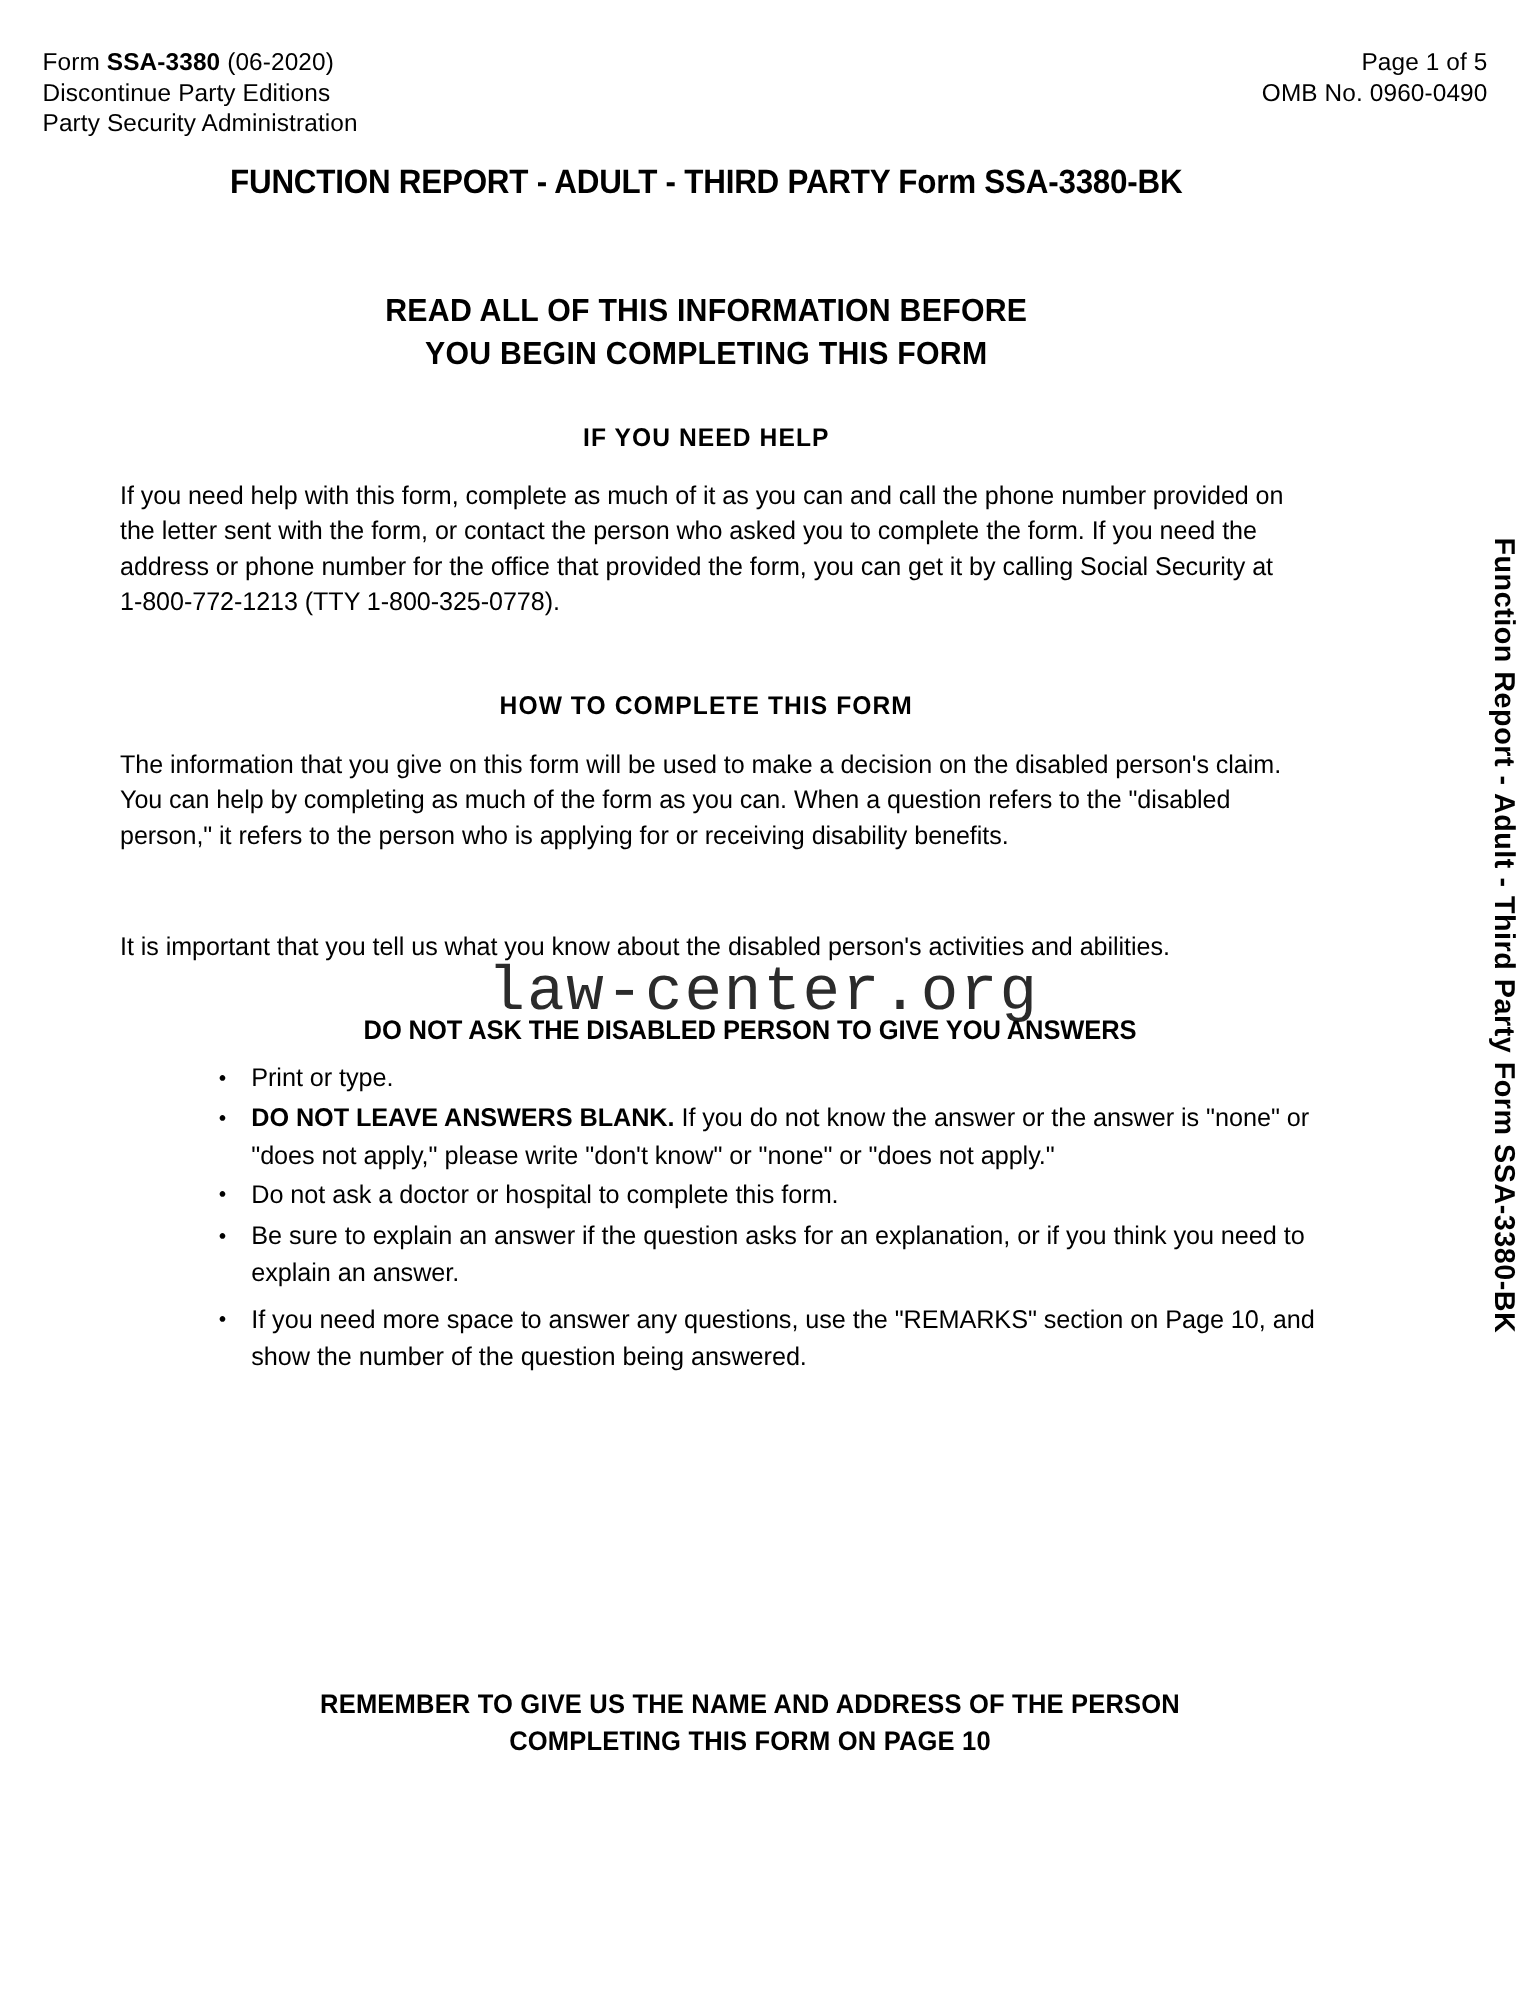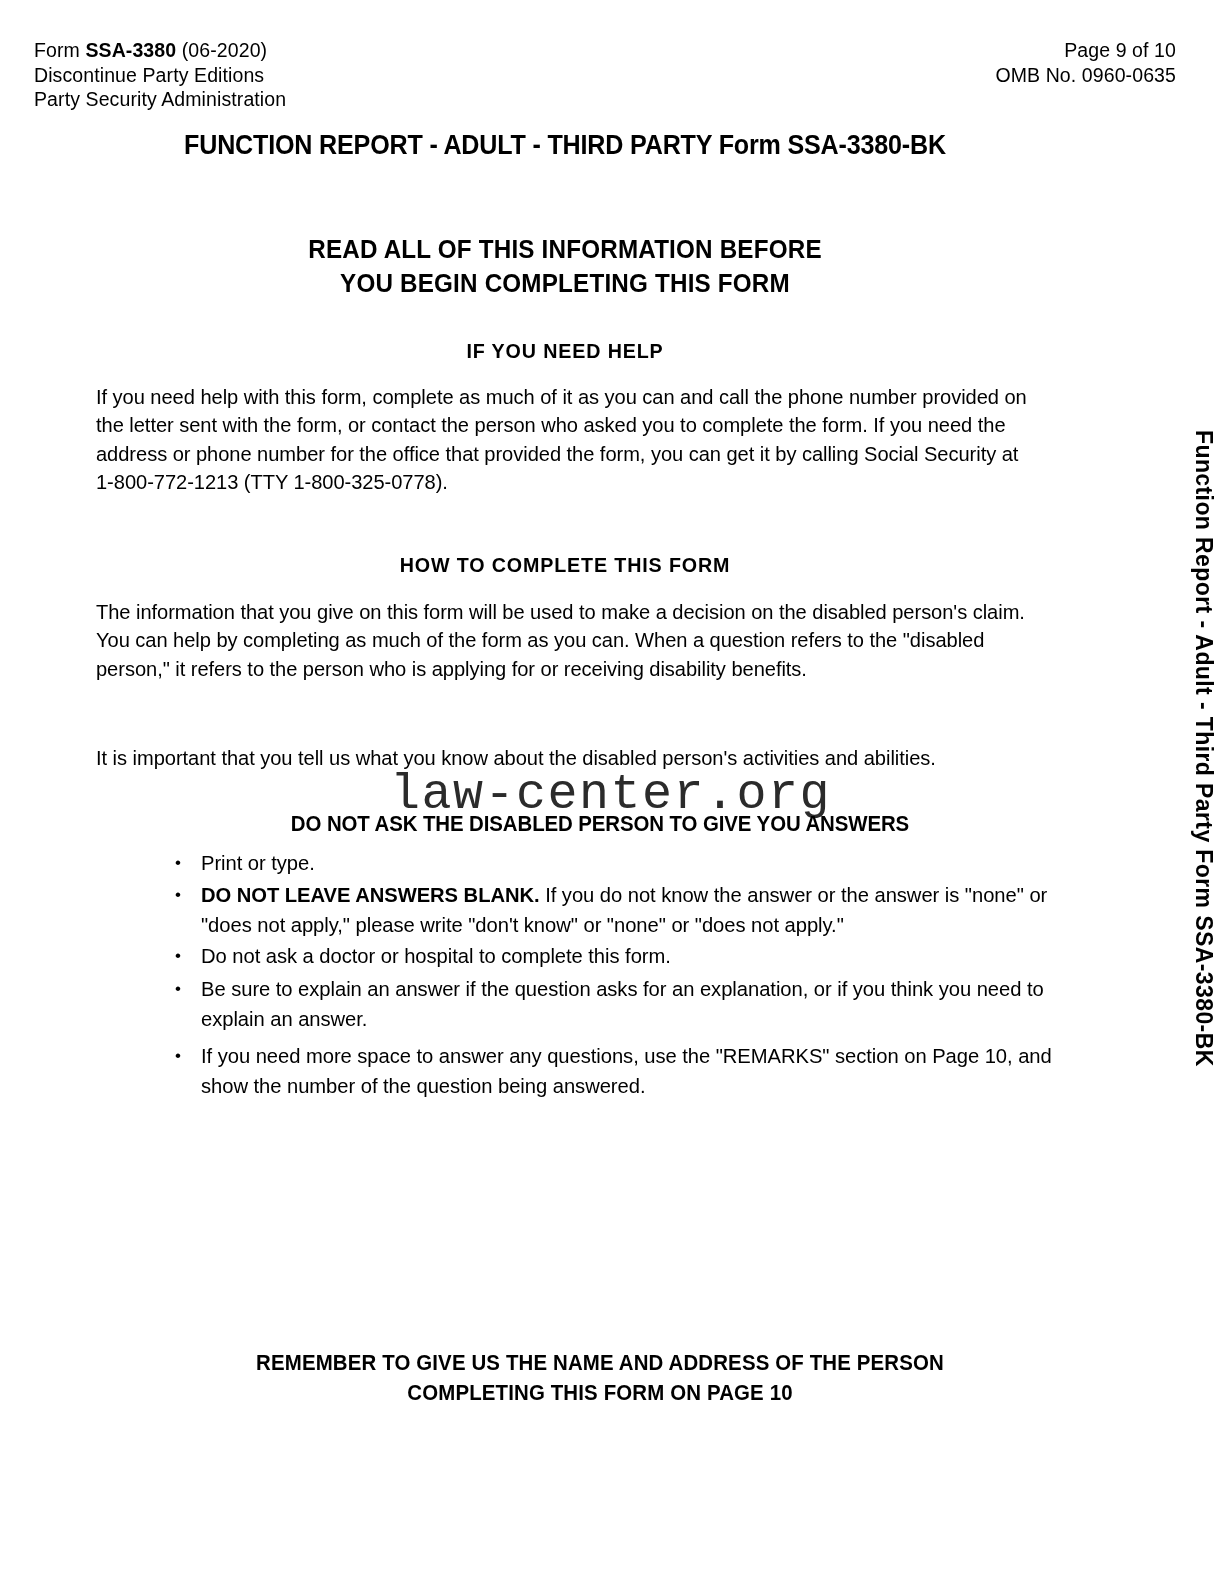--- a/index.html
+++ b/index.html
@@ -17,21 +17,21 @@
     height: 1593px;
     background: #ffffff;
     overflow: hidden;
   }
 
   
   .hdr {
     position: absolute;
     top: 38px;
     left: 34px;
-    right: 55px;
+    right: 41px;
     display: flex;
     justify-content: space-between;
     align-items: flex-start;
   }
   .hdr-left, .hdr-right {
     font-size: 19.5px;
     line-height: 24.5px;
     letter-spacing: 0.1px;
   }
   .hdr-right {
@@ -184,22 +184,22 @@
 
 <div class="page">
 
   <div class="hdr">
     <div class="hdr-left">
       <div><span>Form </span><span class="b">SSA-3380</span><span> (06-2020)</span></div>
       <div>Discontinue Party Editions</div>
       <div>Party Security Administration</div>
     </div>
     <div class="hdr-right">
-      <div>Page 9 of 10</div>
-      <div>OMB  No. 0960-0635</div>
+      <div>Page 1 of 5</div>
+      <div>OMB  No. 0960-0490</div>
     </div>
   </div>
 
   <div class="main-title">FUNCTION REPORT - ADULT - THIRD PARTY Form SSA-3380-BK</div>
 
   <div class="read-all">
     <div>READ ALL OF THIS INFORMATION BEFORE</div>
     <div>YOU BEGIN COMPLETING THIS FORM</div>
   </div>
 

